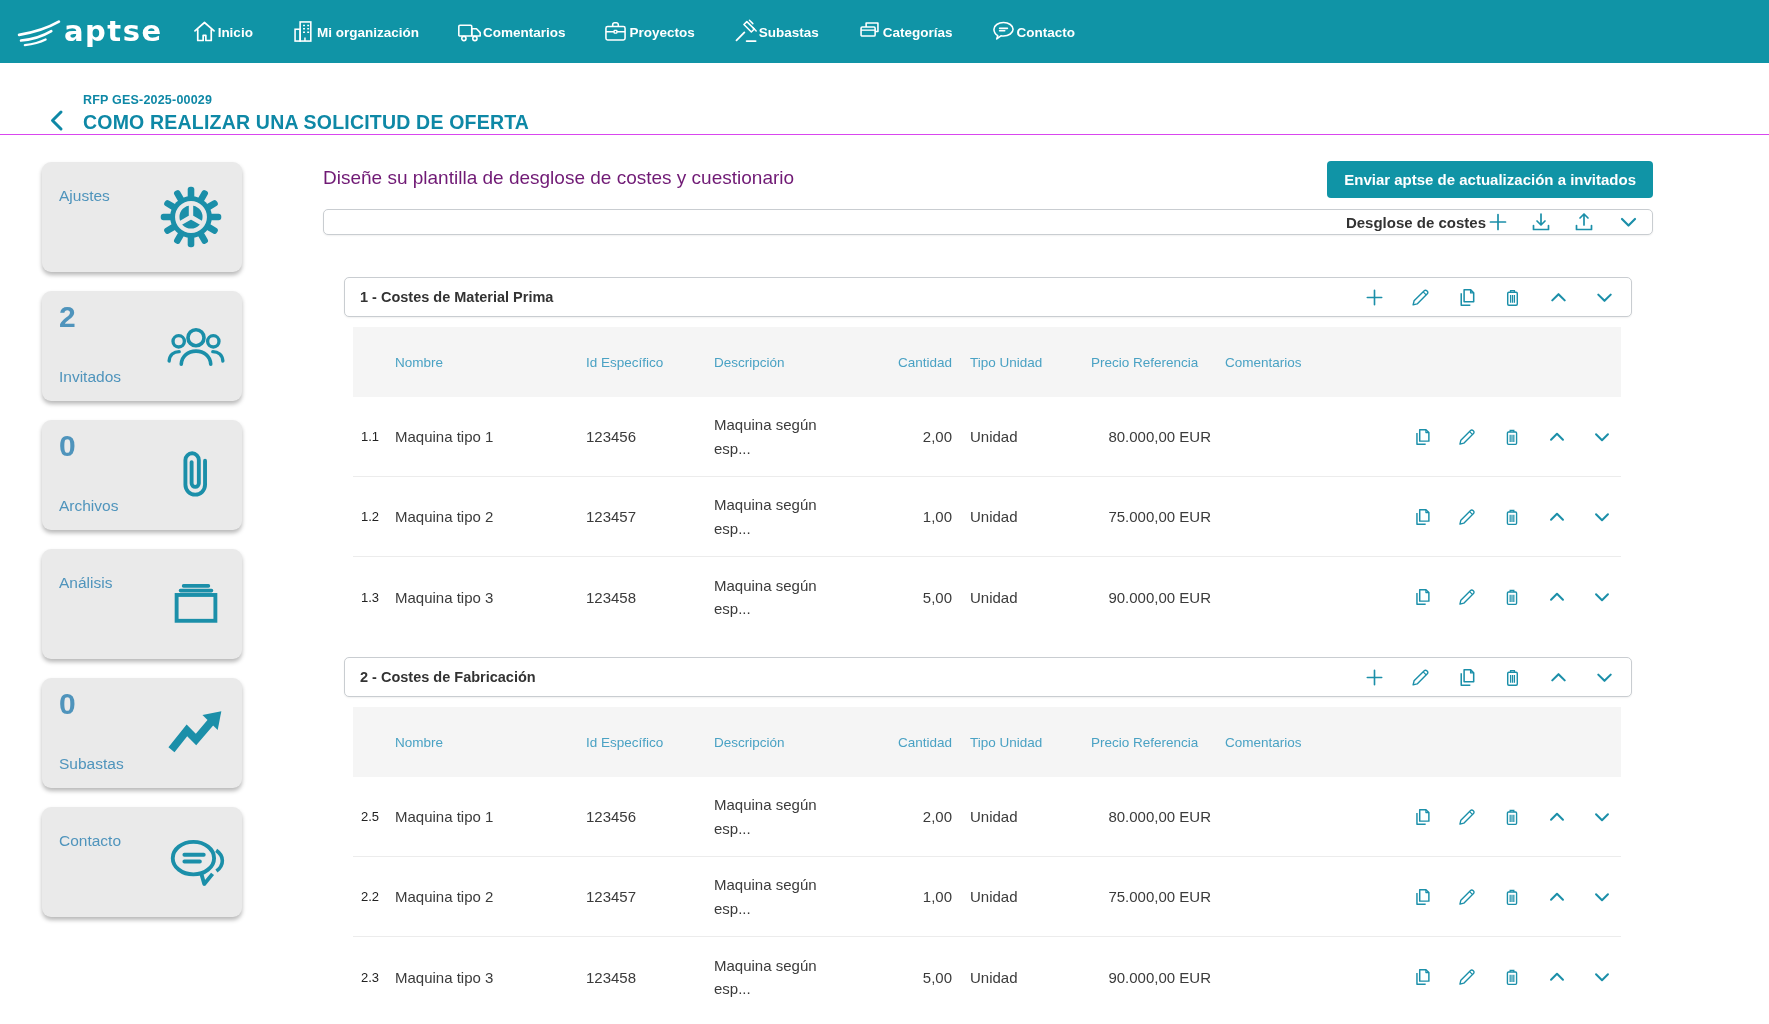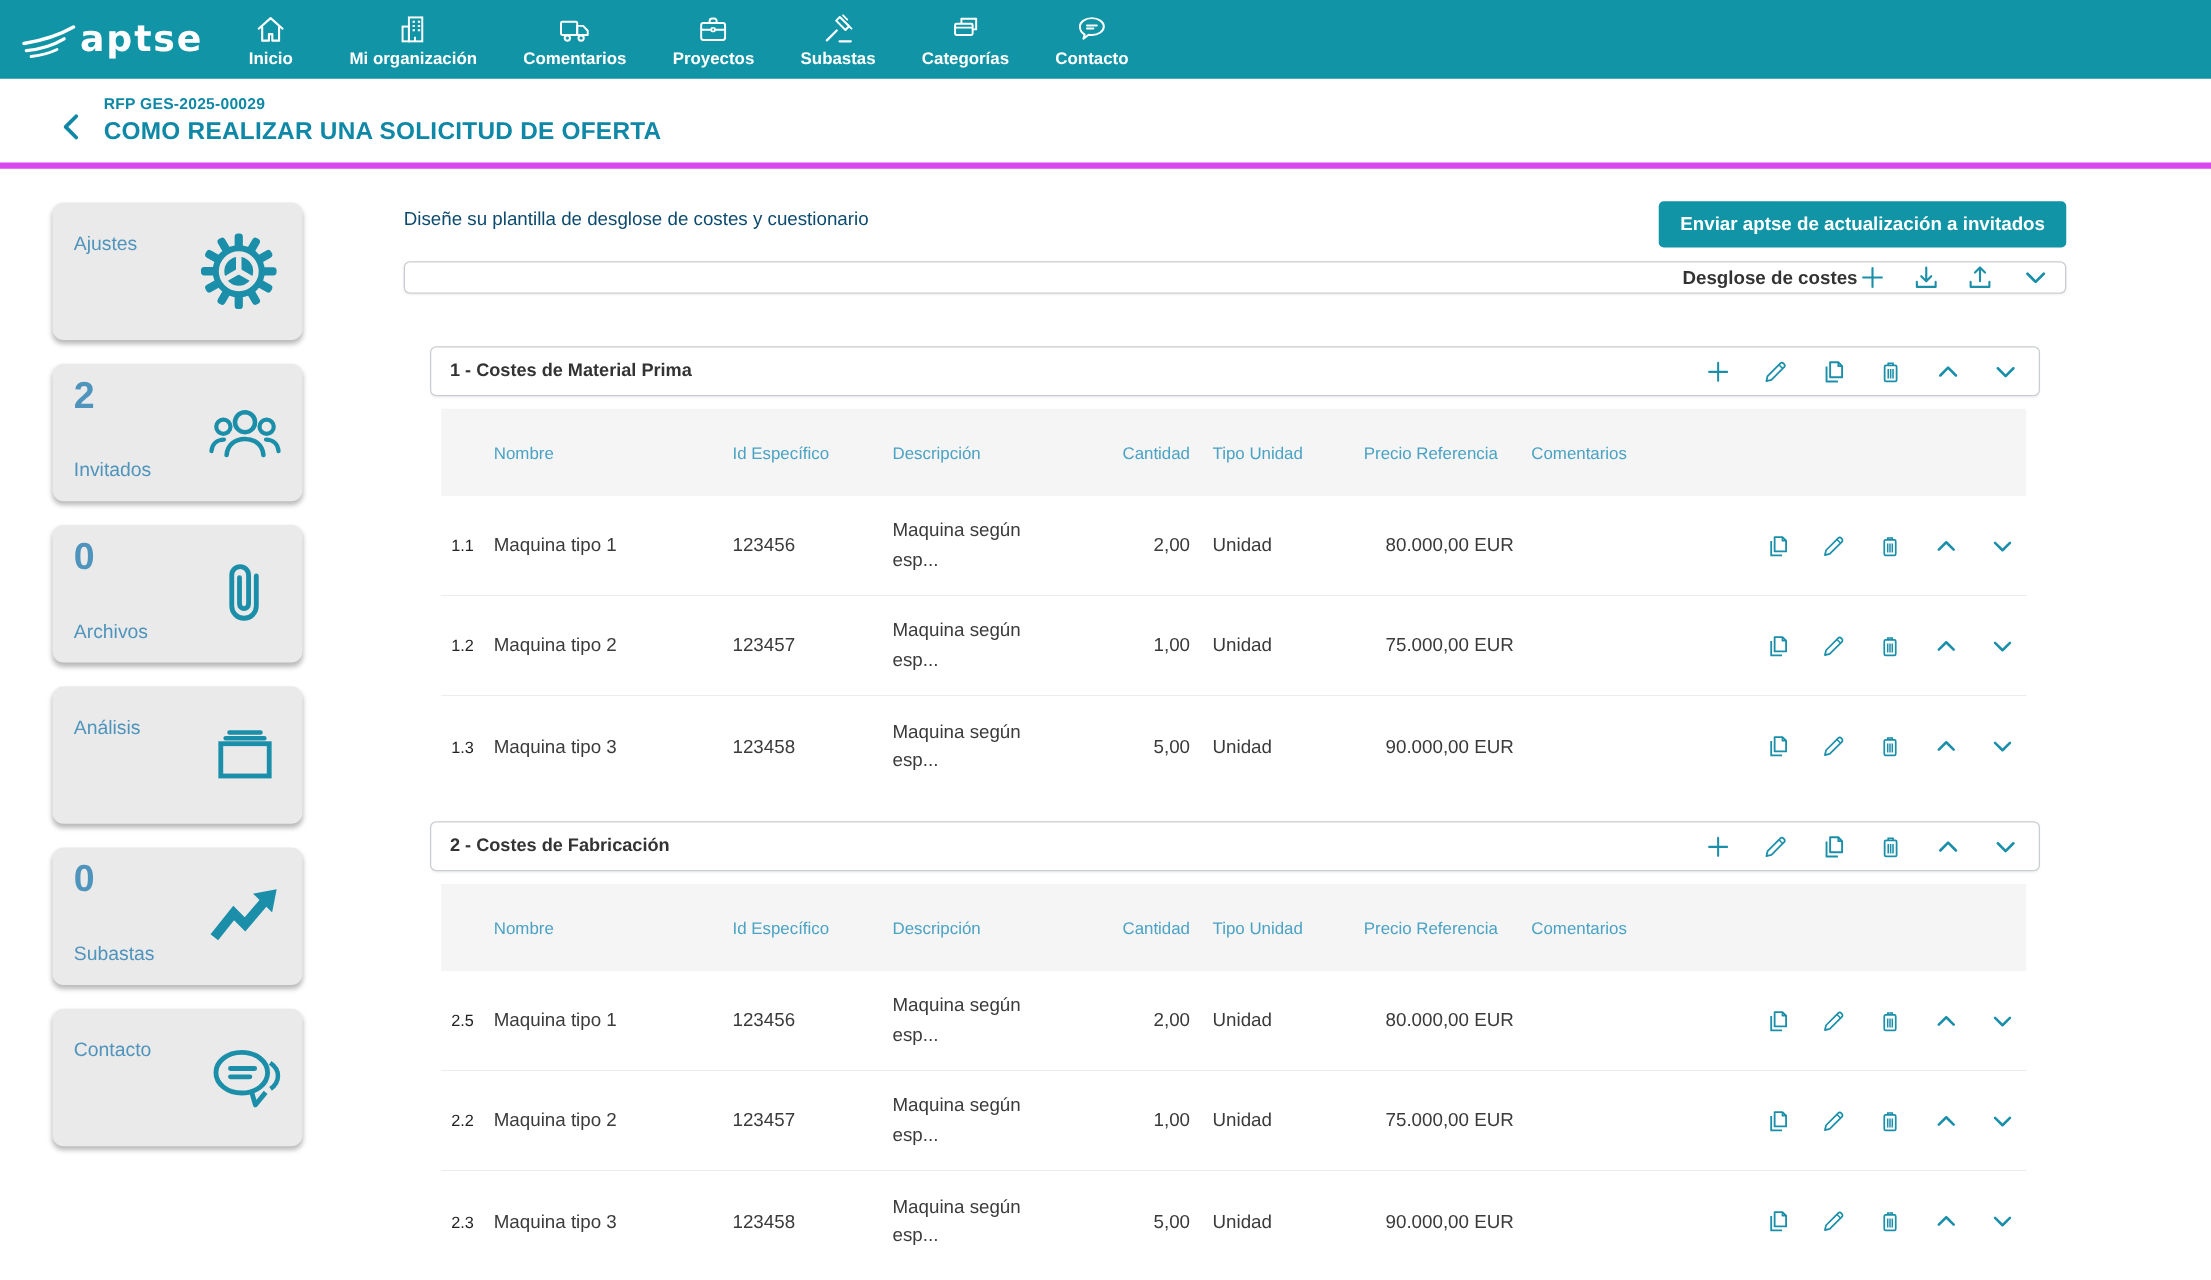--- a/index.html
+++ b/index.html
@@ -15,26 +15,26 @@
     font-family:"Liberation Sans",sans-serif;color:var(--text)}
   svg.ic{display:block}
 
   
   .topnav{height:63px;background:var(--teal);display:flex;align-items:center}
   .logo{display:flex;align-items:center;margin-left:16px;color:#fff;cursor:pointer}
   .swoosh{width:46px;height:34px;color:#fff}
   .logo-text{font-family:"DejaVu Sans",sans-serif;font-size:29px;font-weight:600;
     letter-spacing:1.5px;line-height:1;margin-left:2px}
   .navitems{display:flex;align-items:flex-end;margin-left:28px;gap:37px}
-  .navitem{display:flex;flex-direction:column;align-items:center;color:#fff;cursor:pointer;min-width:52px}
+  .navitem{display:flex;flex-direction:row;align-items:center;color:#fff;cursor:pointer;min-width:52px}
   .nic{width:27px;height:27px;color:#fff}
   .navitem .nlabel{font-size:13.5px;font-weight:700;margin-top:2px;white-space:nowrap}
 
   
-  .pagehead{height:72px;display:flex;align-items:center;border-bottom:5px solid #d946ef}
+  .pagehead{height:72px;display:flex;align-items:flex-end;border-bottom:1px solid #d946ef}
   .back{width:24px;height:28px;color:var(--title);margin:8px 13px 0 46px;cursor:pointer;flex:none}
   .crumb{font-size:12.5px;font-weight:700;color:var(--title);margin-bottom:4px;letter-spacing:.2px}
   .ptitle{font-size:19.5px;font-weight:700;color:var(--title);letter-spacing:.2px}
 
   
   .content{display:flex;align-items:flex-start}
   .sidebar{width:248px;margin-left:42px;padding-top:27px;flex:none}
   .card{position:relative;width:200px;height:110px;background:#eaeaea;border-radius:9px;
     box-shadow:0 3px 4px rgba(0,0,0,.28);margin-bottom:19px;cursor:pointer}
   .card.active{background:#fff;border:1px solid #d6d6d6;width:227px;border-radius:3px;
@@ -42,21 +42,21 @@
   .card .lab{position:absolute;left:17px;top:25px;font-size:15.5px;color:var(--blue)}
   .card.counted .lab{top:auto;bottom:15px}
   .card .cnt{position:absolute;left:17px;top:9px;font-size:30px;font-weight:600;color:var(--blue)}
   .card .cic{position:absolute;right:15px;top:50%;transform:translateY(-50%);
     width:62px;height:62px;color:var(--icon)}
   .card .cic.gear{width:66px;height:66px;right:18px}
 
   
   .main{margin-left:33px;width:1330px;padding-top:26px}
   .toprow{display:flex;justify-content:space-between;align-items:flex-start;height:48px}
-  .subtitle{font-size:15px;color:#0c4a6e;padding-top:6px}
+  .subtitle{font-size:19px;color:#701a75;padding-top:6px}
   .notify{background:var(--teal);color:#fff;border:none;border-radius:4px;
     font:600 15px "Liberation Sans",sans-serif;padding:10px 17px;cursor:pointer}
   .panelbar{height:26px;border:1px solid #c9cdd1;border-radius:5px;display:flex;
     align-items:center;justify-content:flex-end;padding:0 10px 0 15px;
     box-shadow:0 1px 2px rgba(0,0,0,.06);background:#fff}
   .panelbar .pbtitle{font-size:15px;font-weight:700;color:#333}
   .panelicons{display:flex;align-items:center;gap:19px}
   .pic{width:24px;height:24px;color:var(--icon);cursor:pointer}
   .pic.wide{width:27px}
 

